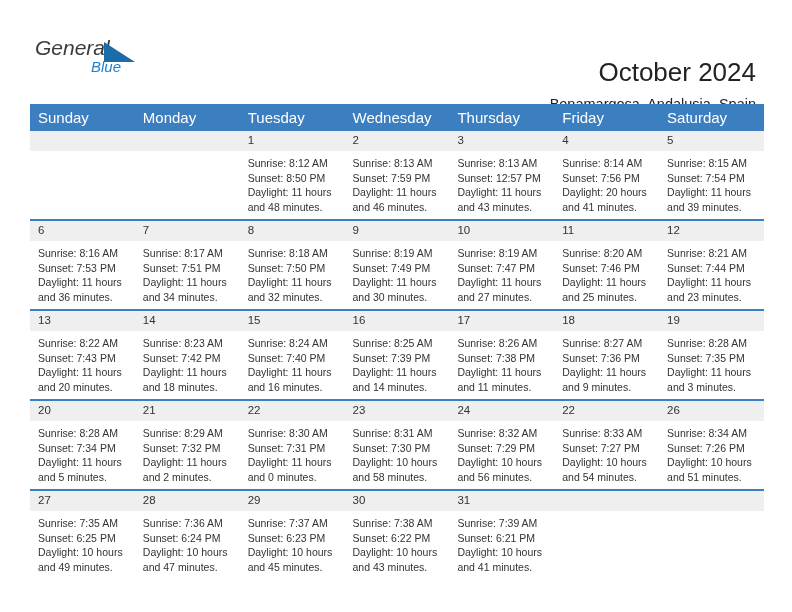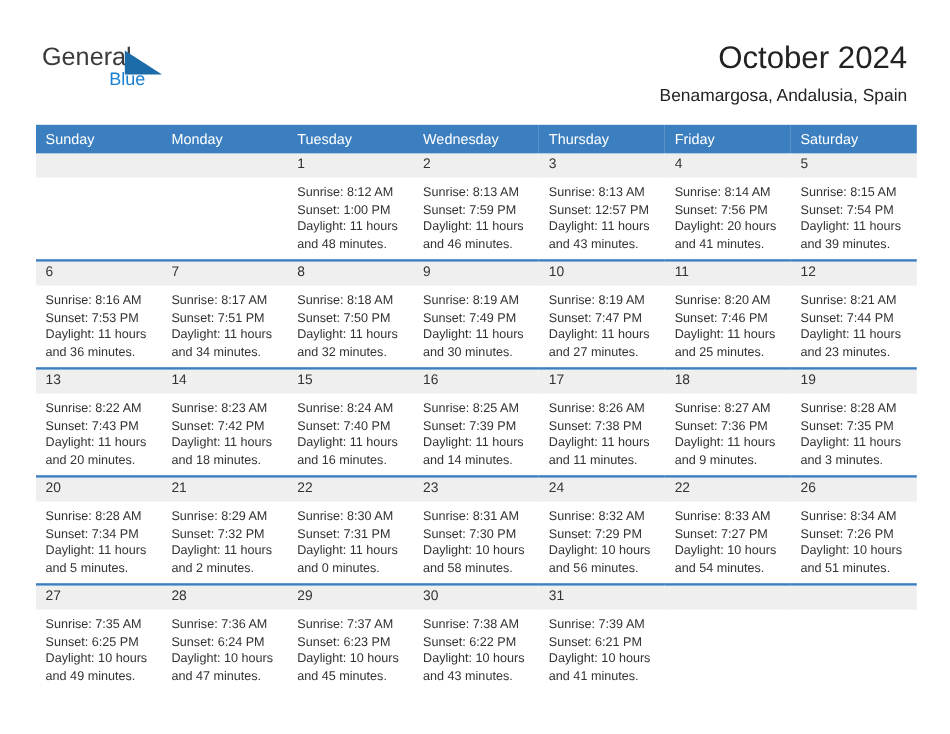--- a/index.html
+++ b/index.html
@@ -27,20 +27,21 @@
     left: 0; top: 0;
     width: 792px;
     height: 100px;
   }
   .logo {
     position: absolute;
     left: 35px;
     top: 36px;
     width: 200px;
     height: 50px;
+    font-style: italic;
   }
   .logo-general {
     position: absolute;
     left: 0; top: 0;
     font-size: 21px;
     color: #3b3b3b;
     letter-spacing: 0px;
     font-family: "Liberation Sans", sans-serif;
   }
   .logo-triangle {
@@ -64,20 +65,21 @@
     position: absolute;
     right: 36px;
     top: 32px;
     text-align: right;
   }
   .cal-title {
     font-size: 26px;
     color: #222222;
     line-height: 32px;
     white-space: nowrap;
+    margin-top: 24px;
   }
   .cal-subtitle {
     font-size: 14.5px;
     color: #222222;
     line-height: 20px;
     margin-top: 6px;
     white-space: nowrap;
     margin-left: 25px;
   }
 
@@ -88,21 +90,21 @@
     top: 104px;
     width: 734px;
     border-collapse: collapse;
     table-layout: fixed;
   }
   .calendar col { width: 104.857px; }
 
   .calendar thead th {
     background: #3c7fc0;
     color: #ffffff;
-    font-size: 12px;
+    font-size: 15px;
     font-weight: normal;
     text-align: left;
     padding: 5px 0 5px 8px;
     height: 13px;
     vertical-align: middle;
   }
 
   .calendar tbody td {
     vertical-align: top;
     padding: 0;
@@ -178,21 +180,21 @@
           <td>
             <div class="daynum empty">&nbsp;</div>
           </td>
           <td>
             <div class="daynum empty">&nbsp;</div>
           </td>
           <td>
             <div class="daynum">1</div>
             <div class="info">
               <div>Sunrise: 8:12 AM</div>
-              <div>Sunset: 1:00 PM</div>
+              <div>Sunset: 8:50 PM</div>
               <div class="daylight">Daylight: 11 hours and 48 minutes.</div>
             </div>
           </td>
           <td>
             <div class="daynum">2</div>
             <div class="info">
               <div>Sunrise: 8:13 AM</div>
               <div>Sunset: 7:59 PM</div>
               <div class="daylight">Daylight: 11 hours and 46 minutes.</div>
             </div>

